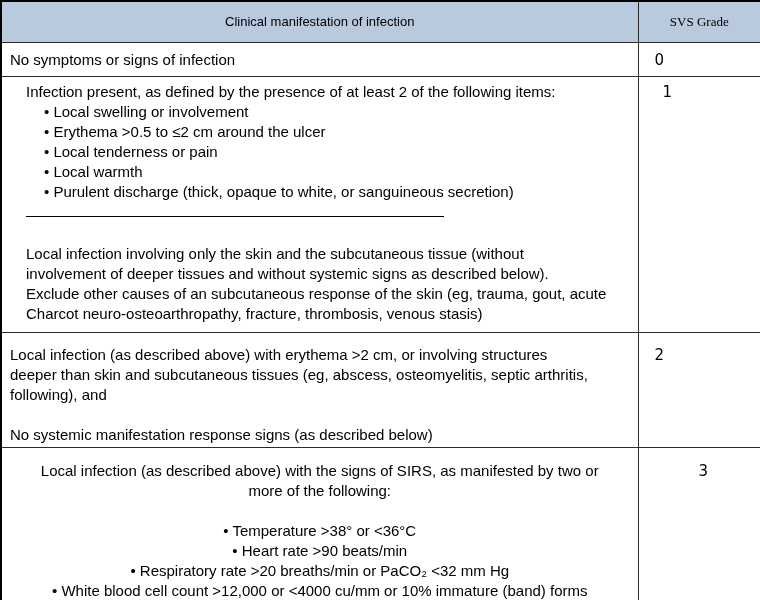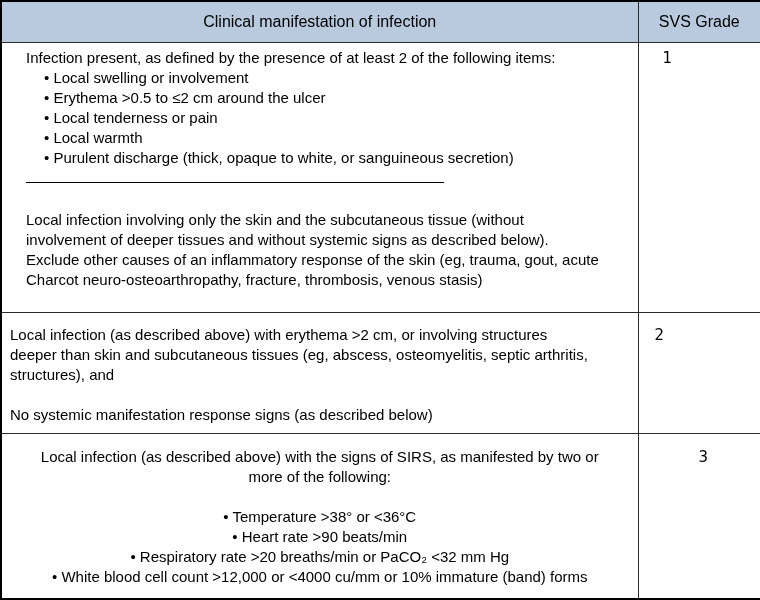--- a/index.html
+++ b/index.html
@@ -28,25 +28,25 @@
     line-height: 20px;
     font-weight: normal;
     padding: 0 8px;
   }
   
   tr.header-row th {
     background: #b9cade;
     height: 37px;
     text-align: center;
     vertical-align: middle;
-    font-size: 16px;
+    font-size: 13px;
     padding: 10px 4px;
   }
   th.grade-header {
-    font-family: Liberation Sans, sans-serif;
+    font-family: Liberation Serif, serif;
     font-size: 15px;
   }
   
   col.col-manifestation { width: 637px; }
   col.col-grade { width: 123px; }
   
   tr.row-0 td { height: 34px;  padding-top: 7px; }
   tr.row-1 td { height: 256px; padding-top: 5px; padding-left: 24px; }
   tr.row-2 td { height: 115px; padding-top: 12px; }
   tr.row-3 td { height: 157px; padding-top: 13px; text-align: center; }
@@ -74,48 +74,56 @@
     <col class="col-manifestation">
     <col class="col-grade">
   </colgroup>
   <thead>
     <tr class="header-row">
       <th>Clinical manifestation of infection</th>
       <th class="grade-header">SVS Grade</th>
     </tr>
   </thead>
   <tbody>
+      <tr class="row-0">
+        <td>
+          <div class="para">
+            <div class="line">No symptoms or signs of infection</div>
+          </div>
+        </td>
+        <td class="grade-cell">0</td>
+      </tr>
       <tr class="row-1">
         <td>
           <div class="para">
             <div class="line">Infection present, as defined by the presence of at least 2 of the following items:</div>
           </div>
           <div class="bullets indented">
             <div class="line">• Local swelling or involvement</div>
             <div class="line">• Erythema &gt;0.5 to ≤2 cm around the ulcer</div>
             <div class="line">• Local tenderness or pain</div>
             <div class="line">• Local warmth</div>
             <div class="line">• Purulent discharge (thick, opaque to white, or sanguineous secretion)</div>
           </div>
           <div class="rule"></div>
           <div class="para">
             <div class="line">Local infection involving only the skin and the subcutaneous tissue (without</div>
             <div class="line">involvement of deeper tissues and without systemic signs as described below).</div>
-            <div class="line">Exclude other causes of an inflammatory response of the skin (eg, trauma, gout, acute</div>
+            <div class="line">Exclude other causes of an subcutaneous response of the skin (eg, trauma, gout, acute</div>
             <div class="line">Charcot neuro-osteoarthropathy, fracture, thrombosis, venous stasis)</div>
           </div>
         </td>
         <td class="grade-cell">1</td>
       </tr>
       <tr class="row-2">
         <td>
           <div class="para">
             <div class="line">Local infection (as described above) with erythema &gt;2 cm, or involving structures</div>
             <div class="line">deeper than skin and subcutaneous tissues (eg, abscess, osteomyelitis, septic arthritis,</div>
-            <div class="line">structures), and</div>
+            <div class="line">following), and</div>
           </div>
           <div class="spacer"></div>
           <div class="para">
             <div class="line">No systemic manifestation response signs (as described below)</div>
           </div>
         </td>
         <td class="grade-cell">2</td>
       </tr>
       <tr class="row-3">
         <td>

